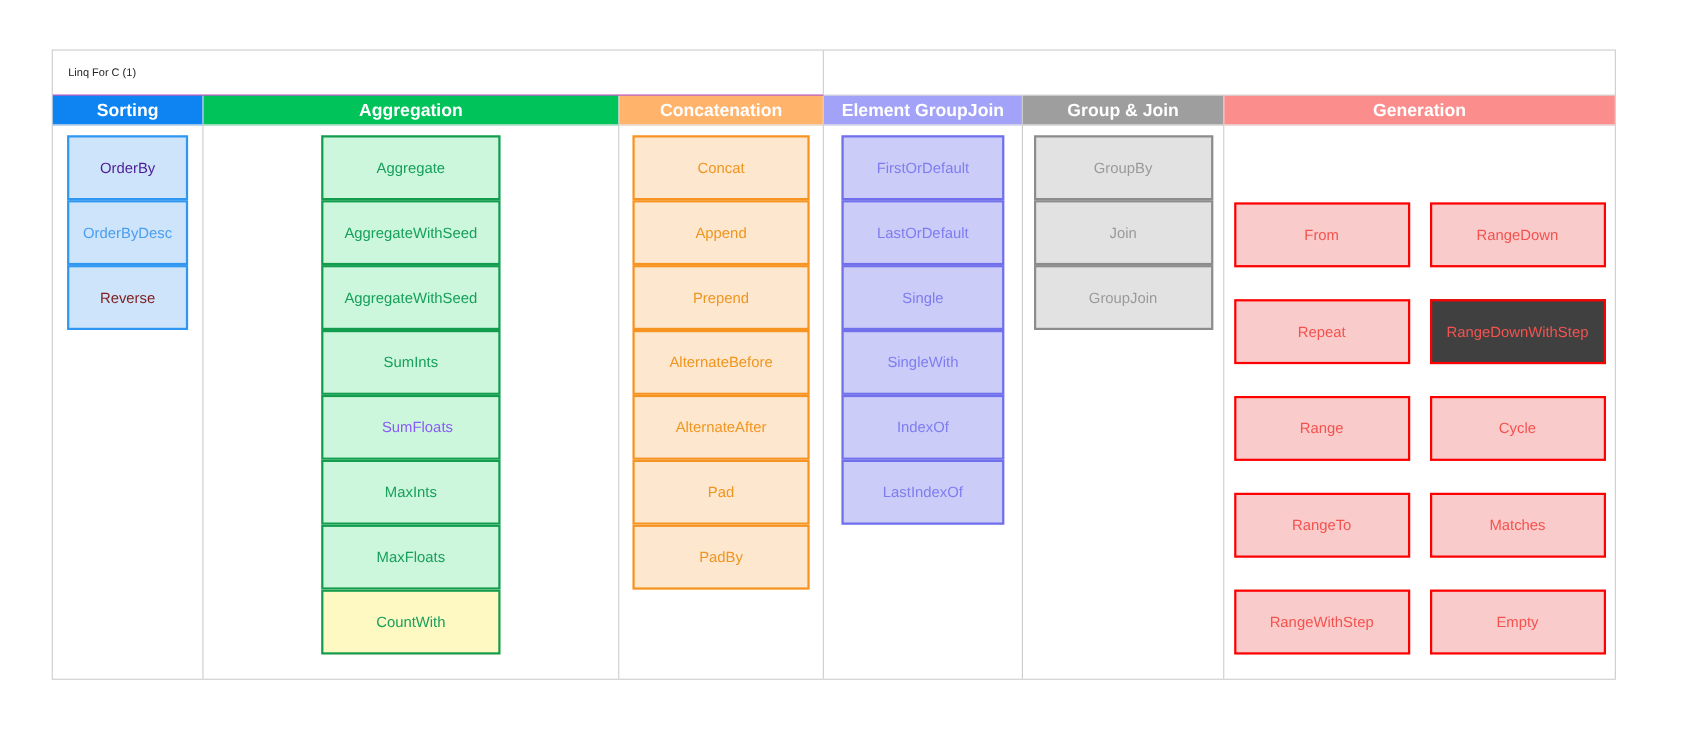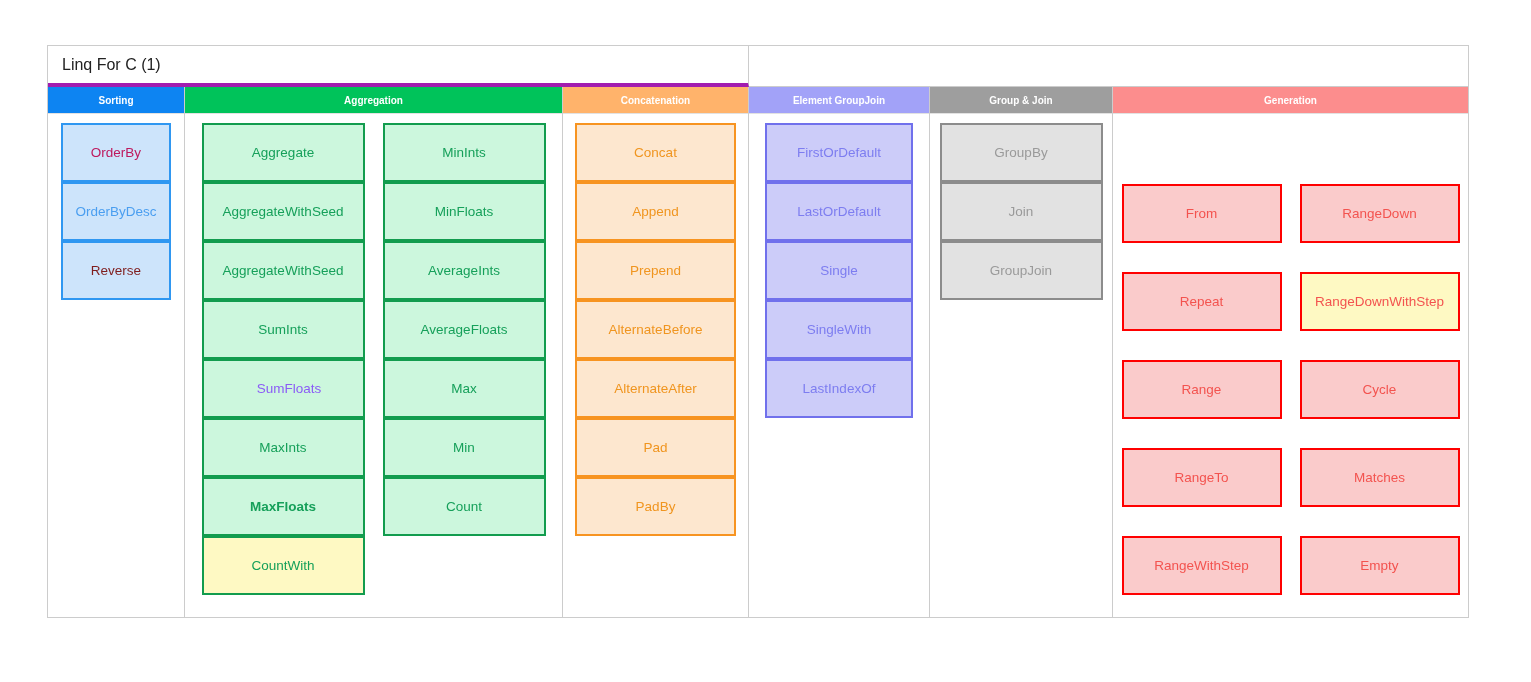--- a/index.html
+++ b/index.html
@@ -28,25 +28,25 @@
   
   .title-row {
     display: flex;
     height: 41px;
     box-sizing: border-box;
   }
   .title-cell {
     width: 701px;
     box-sizing: border-box;
     border-right: 1px solid #cccccc;
-    border-bottom: 4px solid #a21caf;
+    border-bottom: 1px solid #a21caf;
     display: flex;
     align-items: center;
     padding-left: 14px;
-    font-size: 16px;
+    font-size: 10px;
     color: #222222;
   }
   .title-spacer {
     flex: 1;
     box-sizing: border-box;
     border-bottom: 1px solid #cccccc;
   }
 
   
   .columns {
@@ -66,21 +66,21 @@
   .col-aggregation { width: 378px; }
   .col-concat      { width: 186px; }
   .col-element     { width: 181px; }
   .col-groupjoin   { width: 183px; }
   .col-generation  { width: 355px; }
 
   .col-header {
     height: 27px;
     line-height: 27px;
     text-align: center;
-    font-size: 10px;
+    font-size: 16px;
     font-weight: bold;
     color: #ffffff;
     box-sizing: border-box;
     border-bottom: 1px solid #e2e2e2;
     white-space: nowrap;
     overflow: hidden;
   }
 
   .col-body {
     flex: 1;
@@ -131,47 +131,38 @@
       <span>Linq For C (1)</span>
     </div>
     <div class="title-spacer"></div>
   </div>
 
   <div class="columns" id="columns-root">
       <div class="column col-sorting">
         <div class="col-header" style="background: rgb(13, 132, 242);">Sorting</div>
         <div class="col-body">
           <div class="subcol">
-            <div class="cell cell-sorting" style="background: rgb(205, 228, 251); border-color: rgb(47, 151, 241); color: #be185d;">OrderBy</div>
+            <div class="cell cell-sorting" style="background: rgb(205, 228, 251); border-color: rgb(47, 151, 241); color: #4c1d95;">OrderBy</div>
             <div class="cell cell-sorting" style="background: rgb(205, 228, 251); border-color: rgb(47, 151, 241); color: rgb(74, 158, 240);">OrderByDesc</div>
             <div class="cell cell-sorting" style="background: rgb(205, 228, 251); border-color: rgb(47, 151, 241); color: #7f1d1d;">Reverse</div>
           </div>
         </div>
       </div>
       <div class="column col-aggregation">
         <div class="col-header" style="background: rgb(0, 195, 90);">Aggregation</div>
         <div class="col-body">
           <div class="subcol">
             <div class="cell cell-aggregation" style="background: rgb(204, 247, 221); border-color: rgb(18, 156, 78); color: rgb(22, 160, 90);">Aggregate</div>
             <div class="cell cell-aggregation" style="background: rgb(204, 247, 221); border-color: rgb(18, 156, 78); color: rgb(22, 160, 90);">AggregateWithSeed</div>
             <div class="cell cell-aggregation" style="background: rgb(204, 247, 221); border-color: rgb(18, 156, 78); color: rgb(22, 160, 90);">AggregateWithSeed</div>
             <div class="cell cell-aggregation" style="background: rgb(204, 247, 221); border-color: rgb(18, 156, 78); color: rgb(22, 160, 90);">SumInts</div>
             <div class="cell cell-aggregation" style="background: rgb(204, 247, 221); border-color: rgb(18, 156, 78); color: #8b5cf6; padding-left: 12px;">SumFloats</div>
             <div class="cell cell-aggregation" style="background: rgb(204, 247, 221); border-color: rgb(18, 156, 78); color: rgb(22, 160, 90);">MaxInts</div>
-            <div class="cell cell-aggregation" style="background: rgb(204, 247, 221); border-color: rgb(18, 156, 78); color: rgb(22, 160, 90); font-weight: bold;">MaxFloats</div>
+            <div class="cell cell-aggregation" style="background: rgb(204, 247, 221); border-color: rgb(18, 156, 78); color: rgb(22, 160, 90);">MaxFloats</div>
             <div class="cell cell-aggregation" style="background: #fef9c3; border-color: rgb(18, 156, 78); color: rgb(22, 160, 90);">CountWith</div>
-          </div>
-          <div class="subcol">
-            <div class="cell cell-aggregation" style="background: rgb(204, 247, 221); border-color: rgb(18, 156, 78); color: rgb(22, 160, 90);">MinInts</div>
-            <div class="cell cell-aggregation" style="background: rgb(204, 247, 221); border-color: rgb(18, 156, 78); color: rgb(22, 160, 90);">MinFloats</div>
-            <div class="cell cell-aggregation" style="background: rgb(204, 247, 221); border-color: rgb(18, 156, 78); color: rgb(22, 160, 90);">AverageInts</div>
-            <div class="cell cell-aggregation" style="background: rgb(204, 247, 221); border-color: rgb(18, 156, 78); color: rgb(22, 160, 90);">AverageFloats</div>
-            <div class="cell cell-aggregation" style="background: rgb(204, 247, 221); border-color: rgb(18, 156, 78); color: rgb(22, 160, 90);">Max</div>
-            <div class="cell cell-aggregation" style="background: rgb(204, 247, 221); border-color: rgb(18, 156, 78); color: rgb(22, 160, 90);">Min</div>
-            <div class="cell cell-aggregation" style="background: rgb(204, 247, 221); border-color: rgb(18, 156, 78); color: rgb(22, 160, 90);">Count</div>
           </div>
         </div>
       </div>
       <div class="column col-concat">
         <div class="col-header" style="background: rgb(255, 179, 107);">Concatenation</div>
         <div class="col-body">
           <div class="subcol">
             <div class="cell cell-concat" style="background: rgb(253, 231, 207); border-color: rgb(247, 148, 33); color: rgb(240, 149, 31);">Concat</div>
             <div class="cell cell-concat" style="background: rgb(253, 231, 207); border-color: rgb(247, 148, 33); color: rgb(240, 149, 31);">Append</div>
             <div class="cell cell-concat" style="background: rgb(253, 231, 207); border-color: rgb(247, 148, 33); color: rgb(240, 149, 31);">Prepend</div>
@@ -183,20 +174,21 @@
         </div>
       </div>
       <div class="column col-element">
         <div class="col-header" style="background: rgb(162, 162, 248);">Element GroupJoin</div>
         <div class="col-body">
           <div class="subcol">
             <div class="cell cell-element" style="background: rgb(204, 204, 249); border-color: rgb(112, 112, 236); color: rgb(125, 125, 240);">FirstOrDefault</div>
             <div class="cell cell-element" style="background: rgb(204, 204, 249); border-color: rgb(112, 112, 236); color: rgb(125, 125, 240);">LastOrDefault</div>
             <div class="cell cell-element" style="background: rgb(204, 204, 249); border-color: rgb(112, 112, 236); color: rgb(125, 125, 240);">Single</div>
             <div class="cell cell-element" style="background: rgb(204, 204, 249); border-color: rgb(112, 112, 236); color: rgb(125, 125, 240);">SingleWith</div>
+            <div class="cell cell-element" style="background: rgb(204, 204, 249); border-color: rgb(112, 112, 236); color: rgb(125, 125, 240);">IndexOf</div>
             <div class="cell cell-element" style="background: rgb(204, 204, 249); border-color: rgb(112, 112, 236); color: rgb(125, 125, 240);">LastIndexOf</div>
           </div>
         </div>
       </div>
       <div class="column col-groupjoin">
         <div class="col-header" style="background: rgb(158, 158, 158);">Group &amp; Join</div>
         <div class="col-body">
           <div class="subcol">
             <div class="cell cell-groupjoin" style="background: rgb(226, 226, 226); border-color: rgb(140, 140, 140); color: rgb(154, 154, 154);">GroupBy</div>
             <div class="cell cell-groupjoin" style="background: rgb(226, 226, 226); border-color: rgb(140, 140, 140); color: rgb(154, 154, 154);">Join</div>
@@ -209,21 +201,21 @@
         <div class="col-body">
           <div class="subcol">
             <div class="cell cell-generation" style="background: rgb(250, 203, 203); border-color: rgb(255, 0, 0); color: rgb(243, 83, 79);">From</div>
             <div class="cell cell-generation" style="background: rgb(250, 203, 203); border-color: rgb(255, 0, 0); color: rgb(243, 83, 79);">Repeat</div>
             <div class="cell cell-generation" style="background: rgb(250, 203, 203); border-color: rgb(255, 0, 0); color: rgb(243, 83, 79);">Range</div>
             <div class="cell cell-generation" style="background: rgb(250, 203, 203); border-color: rgb(255, 0, 0); color: rgb(243, 83, 79);">RangeTo</div>
             <div class="cell cell-generation" style="background: rgb(250, 203, 203); border-color: rgb(255, 0, 0); color: rgb(243, 83, 79);">RangeWithStep</div>
           </div>
           <div class="subcol">
             <div class="cell cell-generation" style="background: rgb(250, 203, 203); border-color: rgb(255, 0, 0); color: rgb(243, 83, 79);">RangeDown</div>
-            <div class="cell cell-generation" style="background: #fef9c3; border-color: rgb(255, 0, 0); color: rgb(243, 83, 79);">RangeDownWithStep</div>
+            <div class="cell cell-generation" style="background: #404040; border-color: rgb(255, 0, 0); color: rgb(243, 83, 79);">RangeDownWithStep</div>
             <div class="cell cell-generation" style="background: rgb(250, 203, 203); border-color: rgb(255, 0, 0); color: rgb(243, 83, 79);">Cycle</div>
             <div class="cell cell-generation" style="background: rgb(250, 203, 203); border-color: rgb(255, 0, 0); color: rgb(243, 83, 79);">Matches</div>
             <div class="cell cell-generation" style="background: rgb(250, 203, 203); border-color: rgb(255, 0, 0); color: rgb(243, 83, 79);">Empty</div>
           </div>
         </div>
       </div>
     </div>
 
 </div>
 

